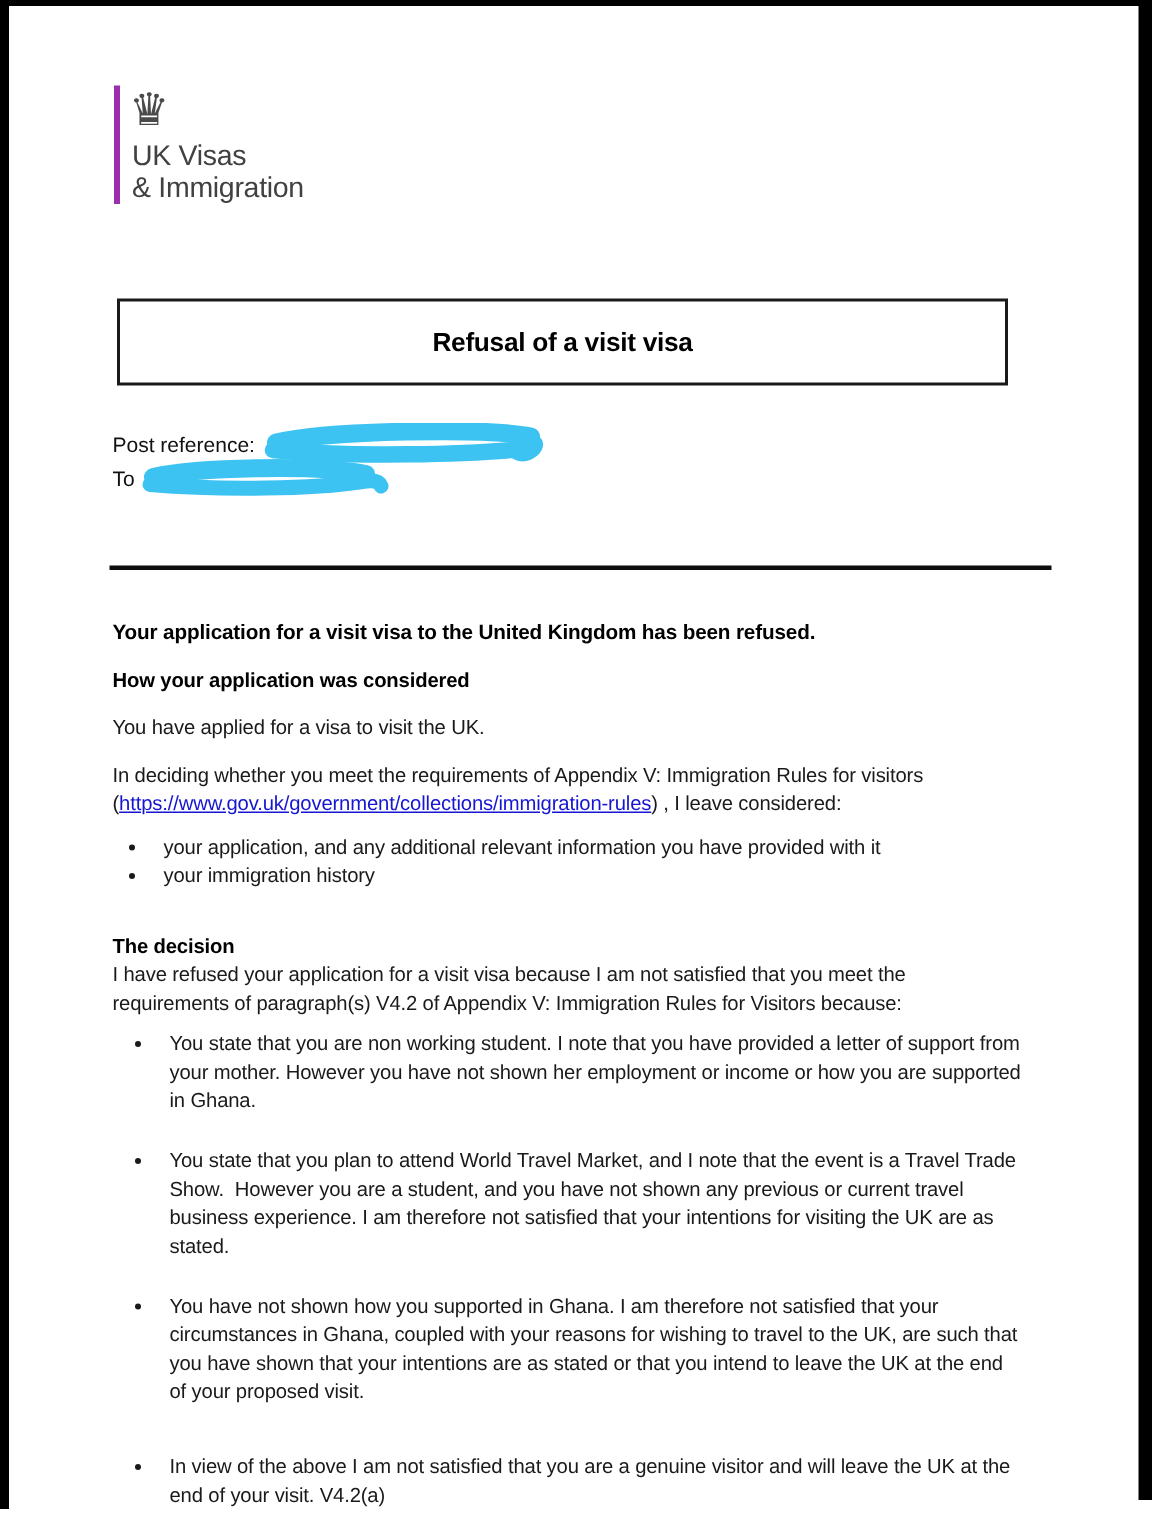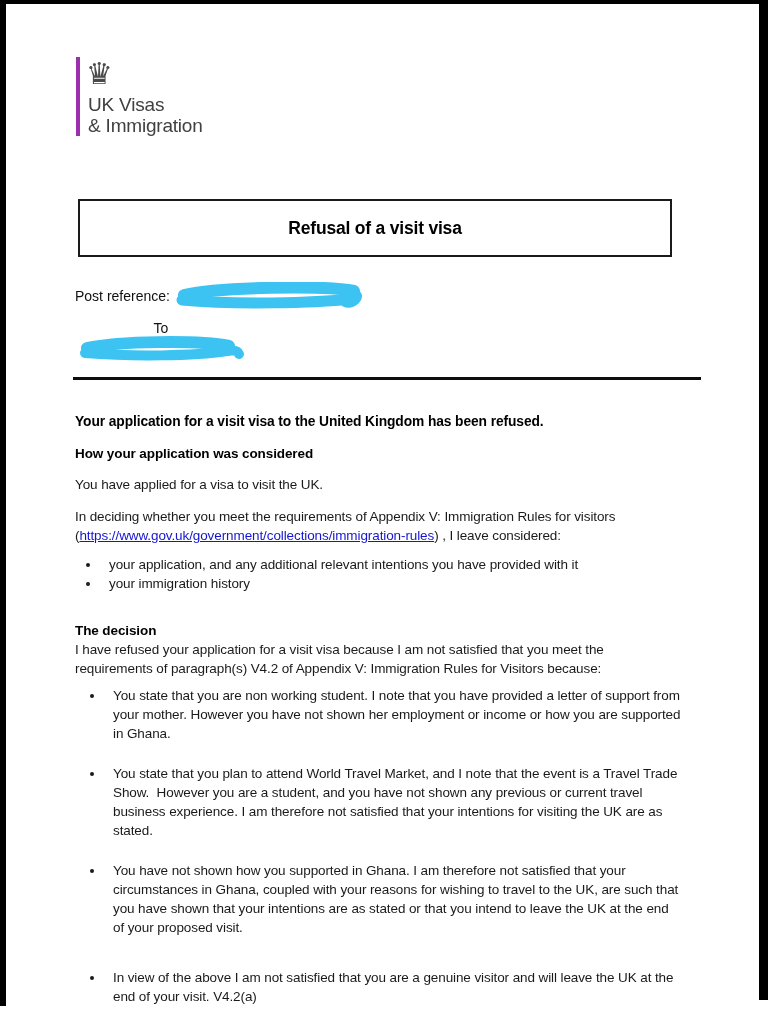--- a/index.html
+++ b/index.html
@@ -27,21 +27,21 @@
   
   .title-box {
     position:absolute; left:78px; top:199px; width:594px; height:58px;
     border:2px solid #1a1a1a; display:flex; align-items:center; justify-content:center;
   }
   .title-box span { font-weight:bold; font-size:17.5px; color:#000; letter-spacing:-0.2px; }
 
   
   .ref-line { position:absolute; left:75px; font-size:14px; color:#111; display:flex; align-items:center; }
   .ref-post { top:272px;margin-top:10px; }
-  .ref-to   { top:320px;flex-direction:column; }
+  .ref-to   { top:306px; }
   .ref-line svg { margin-left:4px; }
 
   .rule { position:absolute; left:73px; top:377px; width:628px; height:3px; background:#0d0d0d; }
 
   
   .body { position:absolute; left:75px; top:381px; width:628px; font-size:13.5px; letter-spacing:-0.1px; line-height:19px; color:#1a1a1a; }
   .bold { font-weight:700; color:#000; }
   .statement { margin-top:31px; font-size:13.8px; }
   .considered-heading { margin-top:13px; }
   .applied-para { margin-top:12px; }
@@ -103,21 +103,21 @@
   <main class="body">
     <p class="bold statement">Your application for a visit visa to the United Kingdom has been refused.</p>
 
     <p class="bold considered-heading">How your application was considered</p>
 
     <p class="applied-para">You have applied for a visa to visit the UK.</p>
 
     <p class="deciding-para"><span>In deciding whether you meet the requirements of Appendix V: Immigration Rules for visitors (</span><a class="link">https://www.gov.uk/government/collections/immigration-rules</a><span>) , I leave considered:</span></p>
 
     <ul class="tight">
-      <li><span>your application, and any additional relevant intentions you have provided with it</span></li>
+      <li><span>your application, and any additional relevant information you have provided with it</span></li>
       <li><span>your immigration history</span></li>
     </ul>
 
     <p class="bold decision-heading">The decision</p>
     <p class="decision-intro">I have refused your application for a visit visa because I am not satisfied that you meet the requirements of paragraph(s) V4.2 of Appendix V: Immigration Rules for Visitors because:</p>
 
     <ul class="spaced">
       <li><span>You state that you are non working student. I note that you have provided a letter of support from your mother. However you have not shown her employment or income or how you are supported in Ghana.</span></li>
       <li><span>You state that you plan to attend World Travel Market, and I note that the event is a Travel Trade Show.  However you are a student, and you have not shown any previous or current travel business experience. I am therefore not satisfied that your intentions for visiting the UK are as stated.</span></li>
       <li><span>You have not shown how you supported in Ghana. I am therefore not satisfied that your circumstances in Ghana, coupled with your reasons for wishing to travel to the UK, are such that you have shown that your intentions are as stated or that you intend to leave the UK at the end of your proposed visit.</span></li>

